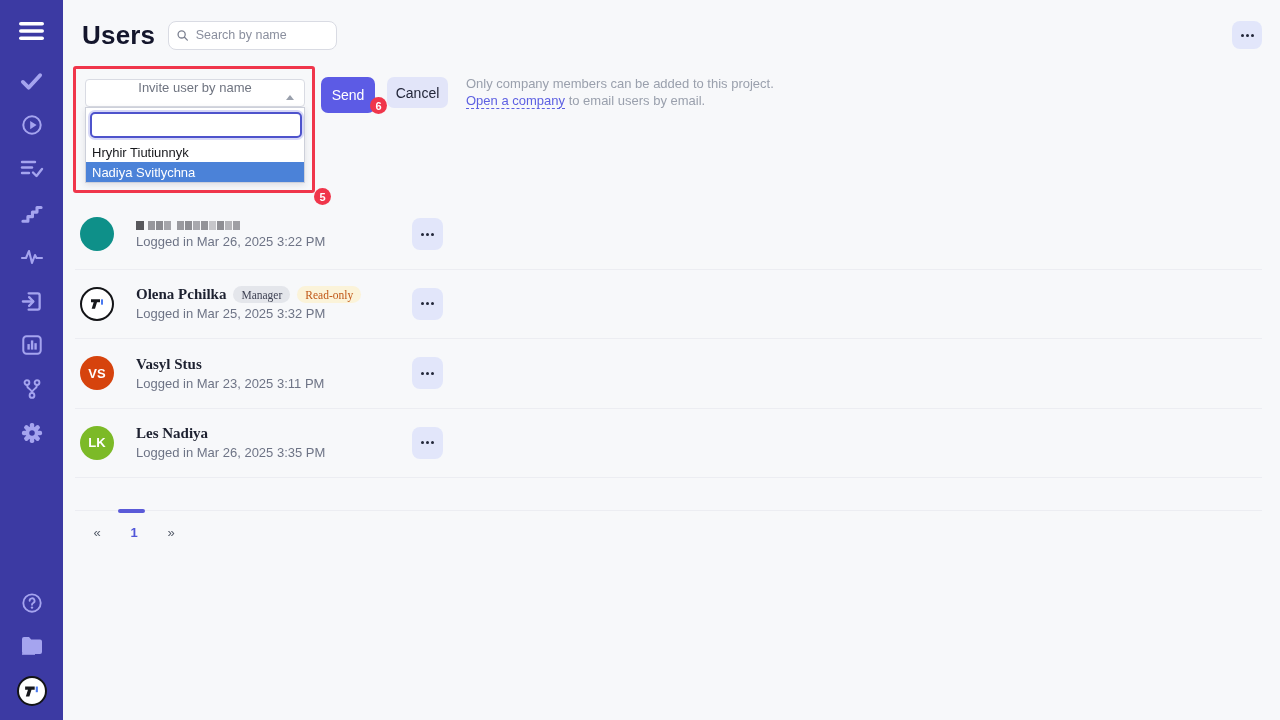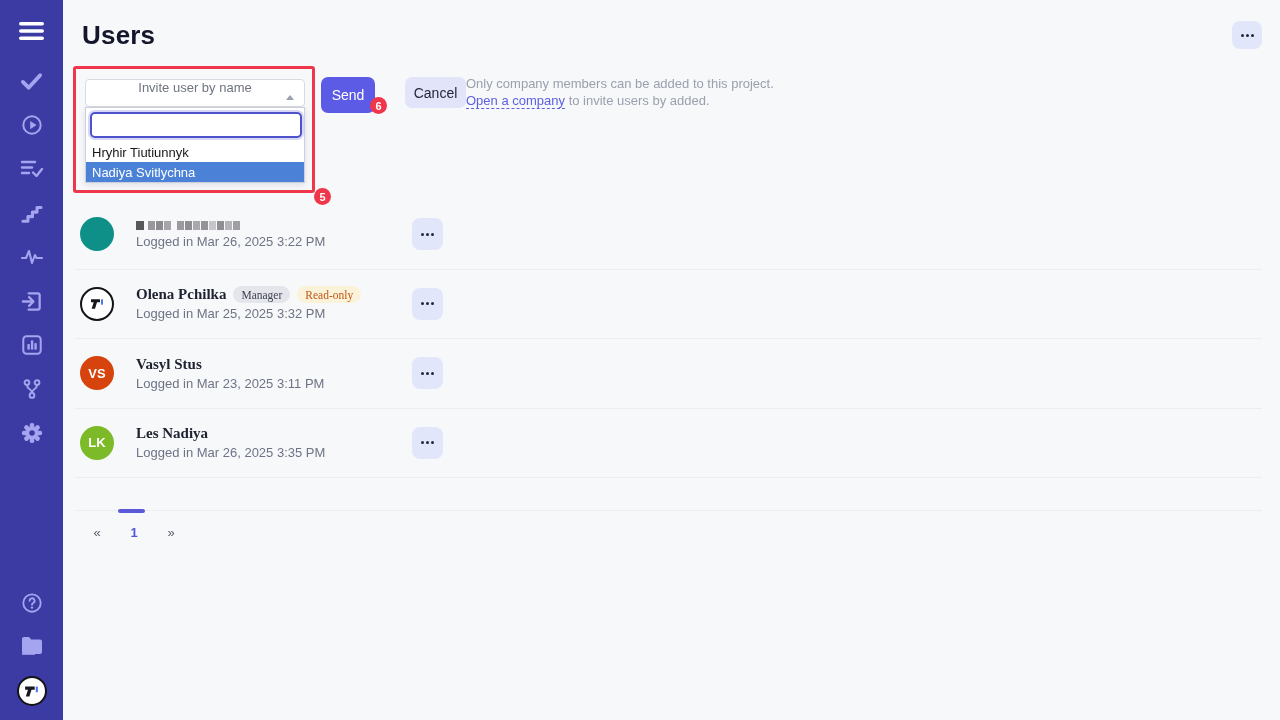--- a/index.html
+++ b/index.html
@@ -34,21 +34,21 @@
   .invite-select { position:absolute; left:22px; top:13px; width:220px; height:28px; background:#fff; border:1px solid #D9DBE3; border-radius:4px; display:flex; align-items:center; padding:0 10px; cursor:pointer; z-index:4;flex-direction:column; }
   .invite-select .sel-label { font-size:13px; color:#6F7480; }
   .sel-arrow { margin-left:auto; width:0; height:0; border-left:4px solid transparent; border-right:4px solid transparent; border-bottom:5px solid #9AA0AC; }
 
   .dropdown-panel { position:absolute; left:22px; top:41px; width:220px; background:#fff; border:1px solid #CDD0DA; box-shadow:0 2px 6px rgba(40,44,70,.12); z-index:5; }
   .dd-filter { display:block; margin:4px; width:212px; height:26px; border:2px solid #4E53CC; border-radius:5px; outline:none; box-shadow:0 0 0 2px rgba(96,100,224,.25); font-family:"Liberation Sans", sans-serif; font-size:13px; padding:0 6px; }
   .dd-option { height:20px; display:flex; align-items:center; padding:0 6px; font-size:13px; color:#17181C; cursor:pointer; }
   .dd-option.selected { background:#4B82D8; color:#fff; }
 
   .btn-send { position:absolute; left:258px; top:11px; width:54px; height:36px; background:#5C5BE5; color:#fff; border:none; border-radius:7px; font-size:14px; font-family:"Liberation Sans", sans-serif; cursor:pointer; z-index:4; }
-  .btn-cancel { position:absolute; left:342px; top:11px; width:61px; height:31px; background:#E2E5F9; color:#23273A; border:none; border-radius:7px; font-size:14px; font-family:"Liberation Sans", sans-serif; cursor:pointer; }
+  .btn-cancel { position:absolute; left:324px; top:11px; width:61px; height:31px; background:#E2E5F9; color:#23273A; border:none; border-radius:7px; font-size:14px; font-family:"Liberation Sans", sans-serif; cursor:pointer; }
 
   .invite-info { position:absolute; left:403px; top:9px; font-size:13px; color:#9AA0AD; line-height:17px; }
   .link-dashed { color:#5D60E2; text-decoration:none; border-bottom:1px dashed #5D60E2; cursor:pointer; }
   .manager-note { position:absolute; right:18px; top:19px; font-size:13px; color:#8D93A3; }
   .manager-note b { color:#646B7C; }
 
   
   .user-list { margin:0 18px 0 12px; }
   .user-row { display:flex; align-items:center; height:69.5px; border-bottom:1px solid #ECEDF2; padding-left:5px;gap:8px; }
   .avatar { width:34px; height:34px; border-radius:50%; color:#fff; font-size:13px; font-weight:bold; display:flex; align-items:center; justify-content:center; flex-shrink:0; }
@@ -188,20 +188,27 @@
           <rect x="18" y="5" width="3" height="8" fill="#4A79F0"></rect>
         </svg>
     </div>
   </div>
 </div>
 
 <div class="main">
 
   <div class="topbar">
     <div class="page-title">Users</div>
+    <div class="searchbox">
+      <svg width="13" height="13" viewBox="0 0 16 16">
+          <circle cx="6.5" cy="6.5" r="5" fill="none" stroke="#7B8090" stroke-width="1.8"></circle>
+          <line x1="10.5" y1="10.5" x2="14.5" y2="14.5" stroke="#7B8090" stroke-width="1.8" stroke-linecap="round"></line>
+        </svg>
+      <input type="text" placeholder="Search by name" style="">
+    </div>
     <button class="more-btn">
       <span class="dot"></span>
         <span class="dot"></span>
         <span class="dot"></span>
     </button>
   </div>
 
   <div class="invite-section">
     <div class="annot-box"></div>
     <div class="annot-badge badge-5">5</div>
@@ -216,21 +223,21 @@
       <input class="dd-filter" type="text" value="" style="">
       <div class="dd-option">Hryhir Tiutiunnyk</div>
       <div class="dd-option selected">Nadiya Svitlychna</div>
     </div>
 
     <button class="btn-send">Send</button>
     <button class="btn-cancel">Cancel</button>
 
     <div class="invite-info">
       <span>Only company members can be added to this project.</span><br>
-      <a class="link-dashed">Open a company</a><span> to invite users by added.</span>
+      <a class="link-dashed">Open a company</a><span> to email users by email.</span>
     </div>
 
   </div>
 
   <div class="user-list">
 
     <div class="user-row">
       <div class="avatar" style="background:#0E9089;"></div>
       <div class="u-text">
         <div class="redacted">

